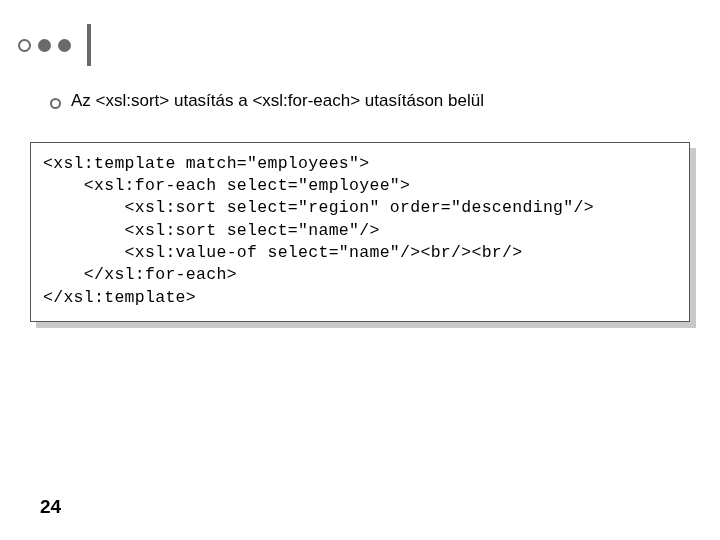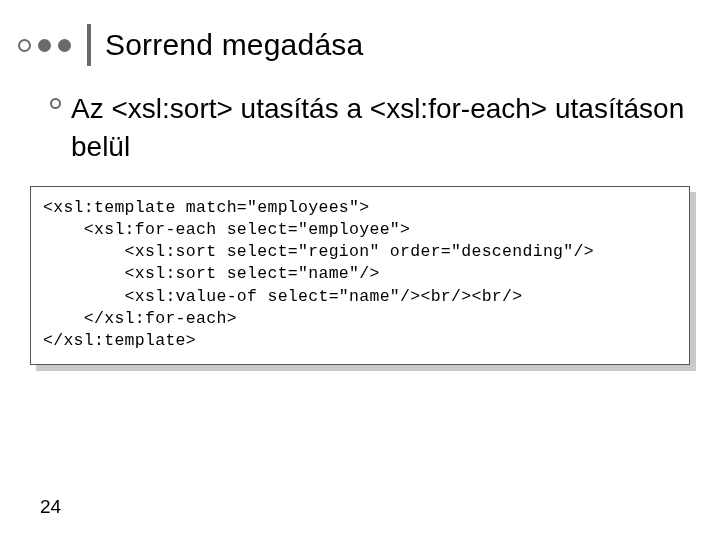--- a/index.html
+++ b/index.html
@@ -36,24 +36,24 @@
     height: 42px;
     background: #6a6a6a;
     margin: 0 14px 0 6px;
   }
   .title {
     font-size: 30px;
     font-weight: 400;
     letter-spacing: 0.2px;
   }
   .bullets {
-    font-size: 28px;
+    font-size: 17px;
     line-height: 1.35;
     margin-left: 22px;
-    margin-bottom: 20px;
+    margin-bottom: 29px;
   }
   .bullet {
     display: flex;
     align-items: flex-start;
     margin-bottom: 4px;
   }
   .bullet-mark {
     width: 11px;
     height: 11px;
     border: 2px solid #6a6a6a;
@@ -84,33 +84,33 @@
     font-size: 16.5px;
     line-height: 1.35;
     white-space: pre;
     letter-spacing: 0.3px;
   }
   .page-num {
     position: absolute;
     left: 40px;
     bottom: 22px;
     font-size: 19px;
+    font-weight: bold;
   }
 </style>
 </head>
 <body>
 
 <div class="header">
   <div class="dots">
     <div class="dot outline"></div>
     <div class="dot filled"></div>
     <div class="dot filled"></div>
   </div>
   <div class="vbar"></div>
-  <div class="title">Sorrend megadása</div>
 </div>
 
 <div class="bullets">
   <div class="bullet">
     <div class="bullet-mark"></div>
     <div class="bullet-text">Az  &lt;xsl:sort&gt; utasítás a &lt;xsl:for-each&gt; utasításon belül</div>
   </div>
 </div>
 
 <div class="code-shadow">

